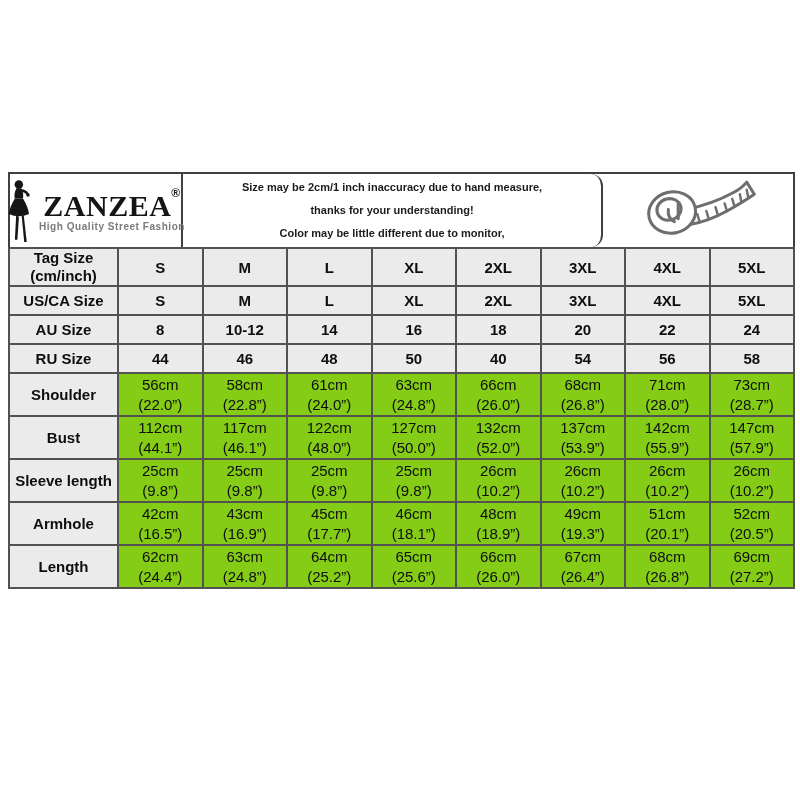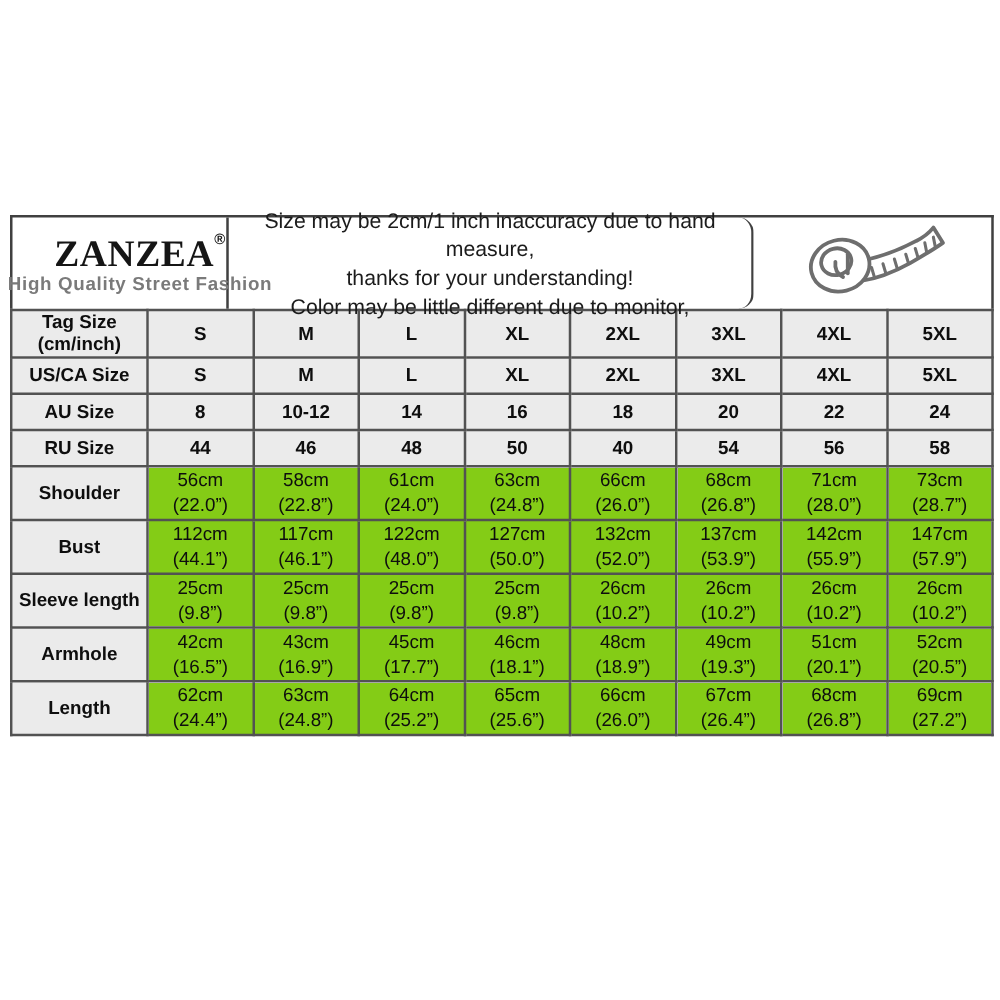--- a/index.html
+++ b/index.html
@@ -20,27 +20,27 @@
     display:flex;align-items:center;justify-content:center;gap:1px;padding-top:2px;
   }
   .logo-figure{flex:0 0 auto;}
   .logo-textwrap{display:flex;flex-direction:column;align-items:center;line-height:1;}
   .logo-word{
     font-family:"Liberation Serif",serif;font-weight:700;font-size:30px;
     letter-spacing:0.5px;color:#151515;white-space:nowrap;
   }
   .logo-reg{font-size:12px;vertical-align:top;position:relative;top:-4px;font-family:"Liberation Sans",sans-serif;}
   .logo-tagline{
-    font-size:15px;color:#7a7a7a;letter-spacing:0.55px;white-space:nowrap;margin-top:1px;
+    font-size:10px;color:#7a7a7a;letter-spacing:0.55px;white-space:nowrap;margin-top:1px;
     font-weight:700;
   }
   .text-cell{
     width:420px;border-right:2px solid #404040;
     display:flex;flex-direction:column;align-items:center;justify-content:center;
-    font-size:17px;font-weight:400;color:#1b1b1b;line-height:23px;text-align:center;border-radius:12px;
+    font-size:11px;font-weight:700;color:#1b1b1b;line-height:23px;text-align:center;border-radius:12px;
   }
   .tape-cell{flex:1;display:flex;align-items:center;justify-content:center;}
 
   
   table.size-table{
     border-collapse:collapse;table-layout:fixed;width:787px;
     font-family:"Liberation Sans",sans-serif;
   }
   table.size-table td{
     border:2px solid #525252;text-align:center;vertical-align:middle;

